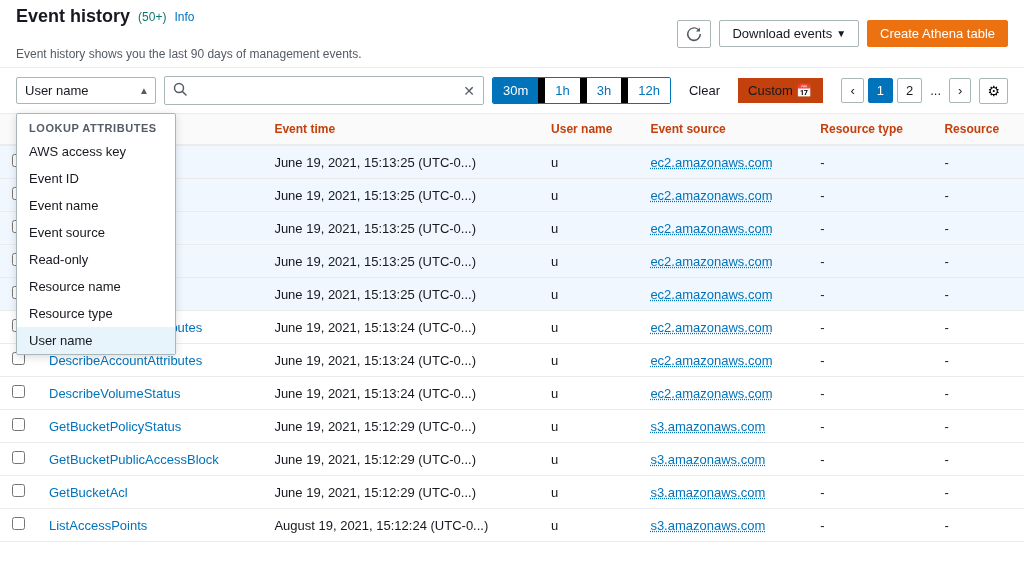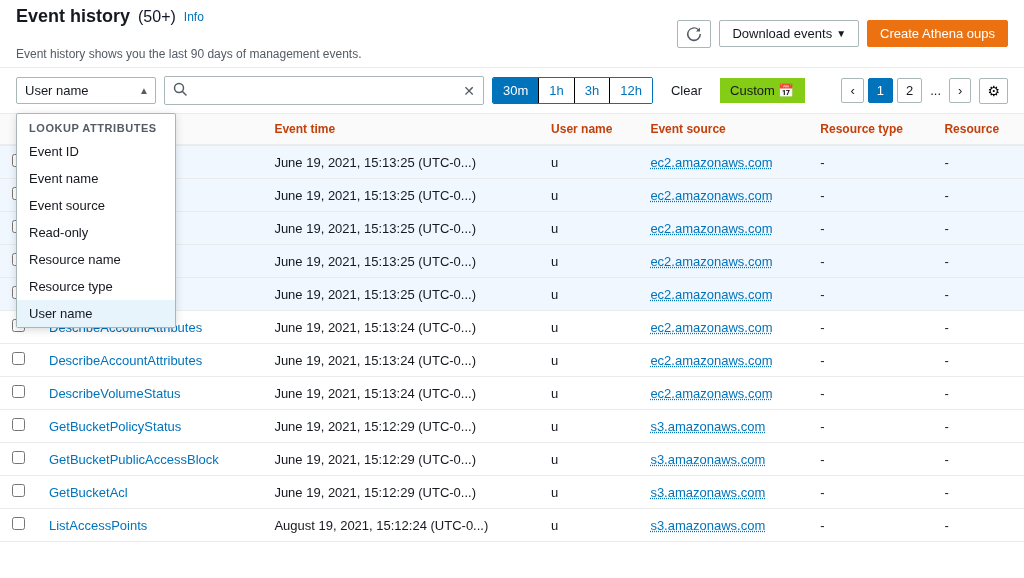--- a/index.html
+++ b/index.html
@@ -21,23 +21,23 @@
 
     .page-title {
       font-size: 18px;
       font-weight: 700;
       display: flex;
       align-items: center;
       gap: 8px;
     }
 
     .page-title .count {
-      font-size: 16px;
+      font-size: 12px;
       font-weight: 400;
-      color: #0f172a;
+      color: #0f766e;
     }
 
     .page-title .info-link {
       font-size: 12px;
       font-weight: 400;
       color: #0073bb;
       cursor: pointer;
     }
 
     .subtitle {
@@ -154,21 +154,21 @@
       overflow: hidden;
     }
 
     .time-btn {
       padding: 5px 10px;
       font-size: 13px;
       cursor: pointer;
       background: #fff;
       color: #0073bb;
       border: none;
-      border-right: 1px solid #000000;
+      border-right: 7px solid #000000;
     }
 
     .time-btn:last-child { border-right: none; }
 
     .time-btn.active {
       background: #0073bb;
       color: #fff;
     }
 
     .clear-btn {
@@ -180,21 +180,21 @@
       border: none;
     }
 
     .custom-btn {
       display: flex;
       align-items: center;
       gap: 4px;
       padding: 5px 10px;
       font-size: 13px;
       cursor: pointer;
-      background: #84cc16;
+      background: #c2410c;
       color: #16191f;
       border: none;
     }
 
     .pagination {
       display: flex;
       align-items: center;
       gap: 4px;
       margin-left: auto;
     }
@@ -325,21 +325,21 @@
     <button class="btn-icon" title="Refresh">
       <svg width="16" height="16" viewBox="0 0 16 16" fill="none" xmlns="http://www.w3.org/2000/svg">
         <path d="M13.5 8A5.5 5.5 0 1 1 8 2.5c1.38 0 2.64.51 3.6 1.35L10 5.5h4V1.5l-1.44 1.44A7 7 0 1 0 15 8h-1.5z" fill="#545b64"></path>
       </svg>
     </button>
     <button class="btn">
       <span>Download events</span>
       <span style="font-size:10px;">▼</span>
     </button>
     <button class="btn btn-primary">
-      <span>Create Athena oups</span>
+      <span>Create Athena table</span>
     </button>
   </div>
 </div>
 
 <div class="toolbar">
 
   <div class="lookup-select" id="lookupSelect">
     <span class="lookup-select-label">User name</span>
     <span class="lookup-select-arrow">▲</span>
   </div>
@@ -373,20 +373,21 @@
     <button class="page-btn">2</button>
     <span style="padding:4px;">...</span>
     <button class="page-btn">›</button>
   </div>
   <button class="settings-btn">
     <span>⚙</span>
   </button>
 
   <div class="dropdown-menu" id="lookupDropdown">
     <div class="dropdown-header">Lookup attributes</div>
+    <div class="dropdown-item">AWS access key</div>
     <div class="dropdown-item">Event ID</div>
     <div class="dropdown-item">Event name</div>
     <div class="dropdown-item">Event source</div>
     <div class="dropdown-item">Read-only</div>
     <div class="dropdown-item">Resource name</div>
     <div class="dropdown-item">Resource type</div>
     <div class="dropdown-item selected">User name</div>
   </div>
 </div>
 

